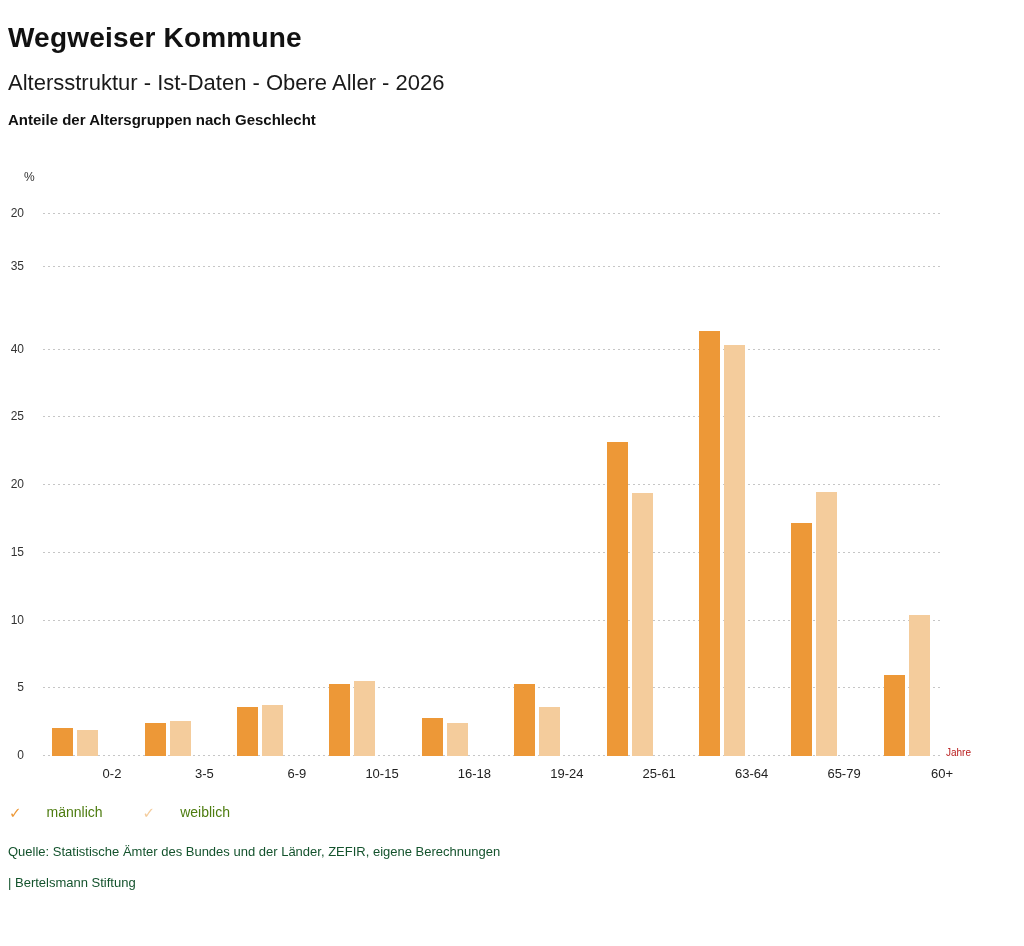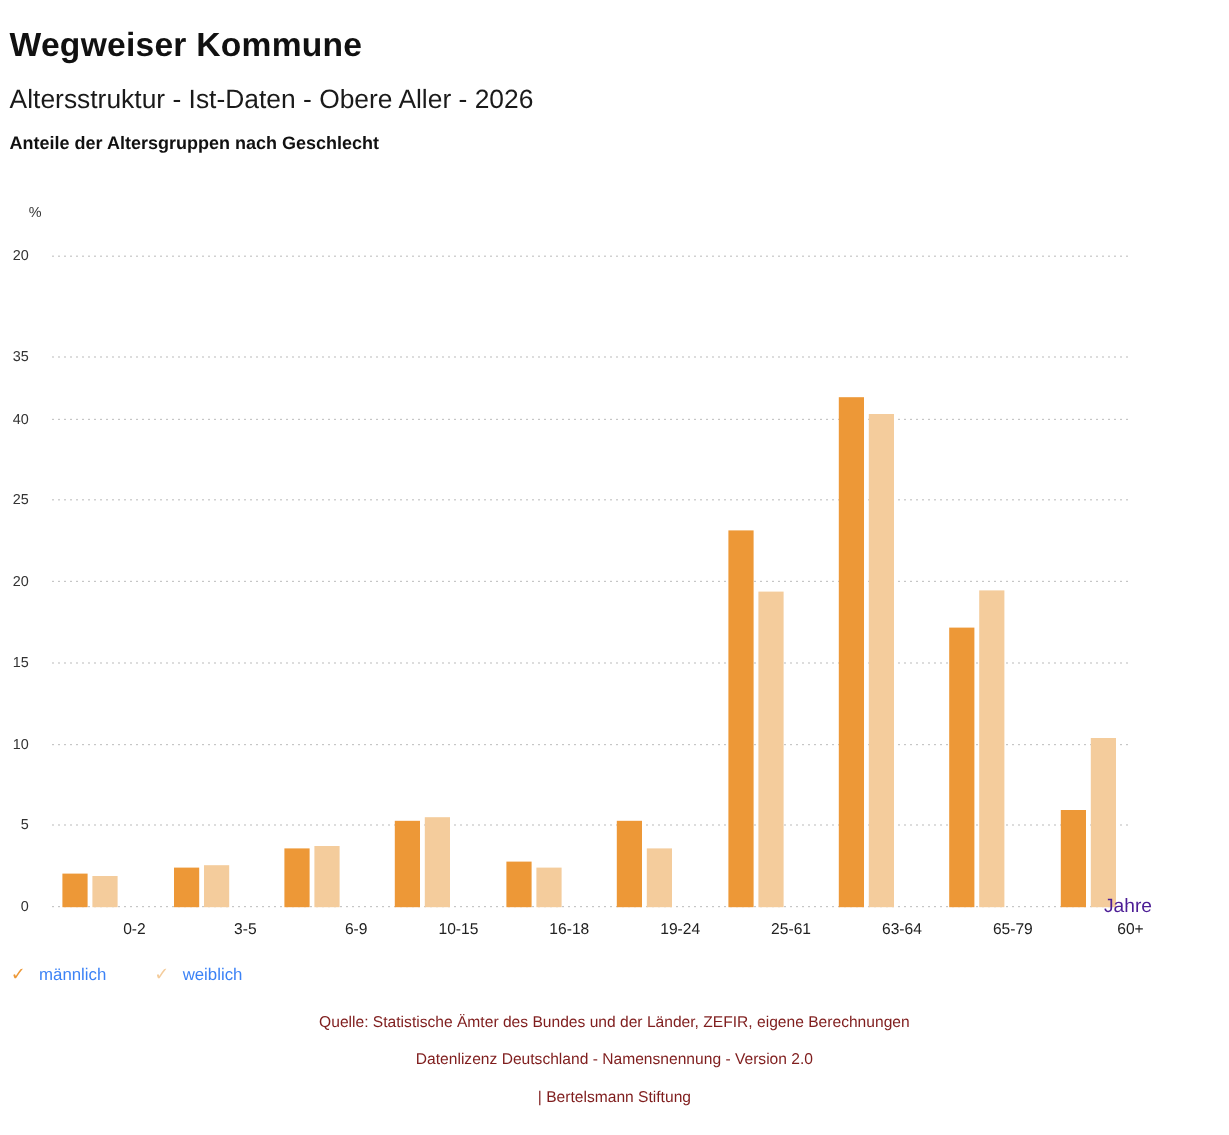--- a/index.html
+++ b/index.html
@@ -12,21 +12,21 @@
     position: relative;
   }
   .page { padding: 0 8px; }
 
   h1.title { margin-top: 22px; font-size: 28px; font-weight: 600; letter-spacing: 0.2px; color: #111; }
   h2.subtitle { margin-top: 16px; font-size: 22px; font-weight: 400; color: #1a1a1a; }
   h3.chart-heading { margin-top: 15px; font-size: 15px; font-weight: 700; color: #111; }
 
   .chart { position: relative; height: 612px; margin-top: 40px; }
   .pct-label { position: absolute; left: 16px; top: 2px; font-size: 12px; color: #333; }
-  .jahre-label { position: absolute; left: 912px; top: 579px; font-size: 16px; color: #4c1d95; }
+  .jahre-label { position: absolute; left: 938px; top: 579px; font-size: 10px; color: #b91c1c; }
 
   .plot { position: absolute; top: 46px; left: 35px; width: 897px; height: 542px; }
   .gridline {
     position: absolute; left: 0; right: 0; height: 1px;
     background: repeating-linear-gradient(to right, #c6c6c6 0 2px, transparent 2px 5px);
   }
   .ytick {
     position: absolute; left: -47px; top: -7px; width: 28px;
     text-align: right; font-size: 12px; color: #333;
     background: transparent;
@@ -38,24 +38,24 @@
   }
   .group { flex: 1 1 0; display: flex; justify-content: center; align-items: flex-end; gap: 4px; height: 100%; }
   .bar { width: 21px; }
 
   .cats { position: absolute; top: 598px; left: 21px; width: 924px; display: flex; }
   .cat { flex: 1 1 0; text-align: right; font-size: 13px; color: #222; }
 
   .legend { margin-top: 24px; display: flex; gap: 40px; align-items: center; padding-left: 1px; }
   .legend-item { display: flex; align-items: center; gap: 11px; cursor: pointer; }
   .legend-check { font-size: 15px; font-weight: 700; line-height: 1; }
-  .legend-label { font-size: 14px; color: #3b82f6; }
+  .legend-label { font-size: 14px; color: #4d7c0f; margin-left: 14px; }
 
   .footer { margin-top: 25px; }
-  .footer p { font-size: 13px; line-height: 14px; margin-bottom: 17px; color: #7f1d1d; text-align: center; }
+  .footer p { font-size: 13px; line-height: 14px; margin-bottom: 17px; color: #14532d; }
 </style>
 </head>
 <body>
 
 <div class="page">
 
   <h1 class="title">Wegweiser Kommune</h1>
   <h2 class="subtitle">Altersstruktur - Ist-Daten - Obere Aller - 2026</h2>
   <h3 class="chart-heading">Anteile der Altersgruppen nach Geschlecht</h3>
 
@@ -76,21 +76,21 @@
         </div>
         <div class="gridline" style="bottom: 271px;">
           <span class="ytick">20</span>
         </div>
         <div class="gridline" style="bottom: 338.75px;">
           <span class="ytick">25</span>
         </div>
         <div class="gridline" style="bottom: 406.5px;">
           <span class="ytick">40</span>
         </div>
-        <div class="gridline" style="bottom: 458px;">
+        <div class="gridline" style="bottom: 489px;">
           <span class="ytick">35</span>
         </div>
         <div class="gridline" style="bottom: 542px;">
           <span class="ytick">20</span>
         </div>
         <div class="bars">
           <div class="group">
             <div class="bar" style="height: 28.455px; background: rgb(237, 152, 55);"></div>
             <div class="bar" style="height: 25.745px; background: rgb(244, 204, 156);"></div>
           </div>
@@ -153,17 +153,16 @@
         <span class="legend-label">männlich</span>
       </div>
       <div class="legend-item">
         <span class="legend-check" style="color: rgb(244, 204, 156);">✓</span>
         <span class="legend-label">weiblich</span>
       </div>
     </div>
 
   <div class="footer">
     <p>Quelle: Statistische Ämter des Bundes und der Länder, ZEFIR, eigene Berechnungen</p>
-    <p>Datenlizenz Deutschland - Namensnennung - Version 2.0</p>
     <p>| Bertelsmann Stiftung</p>
   </div>
 
 </div>
 
 </body></html>

